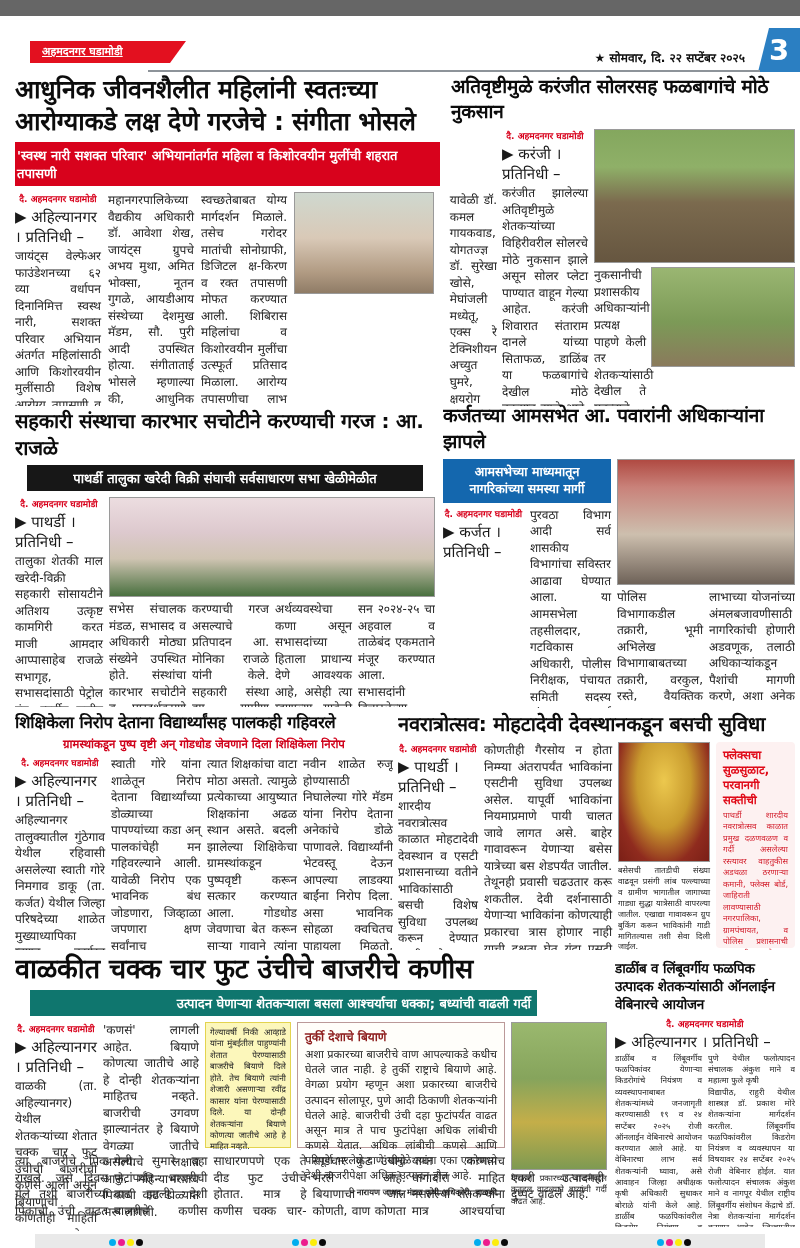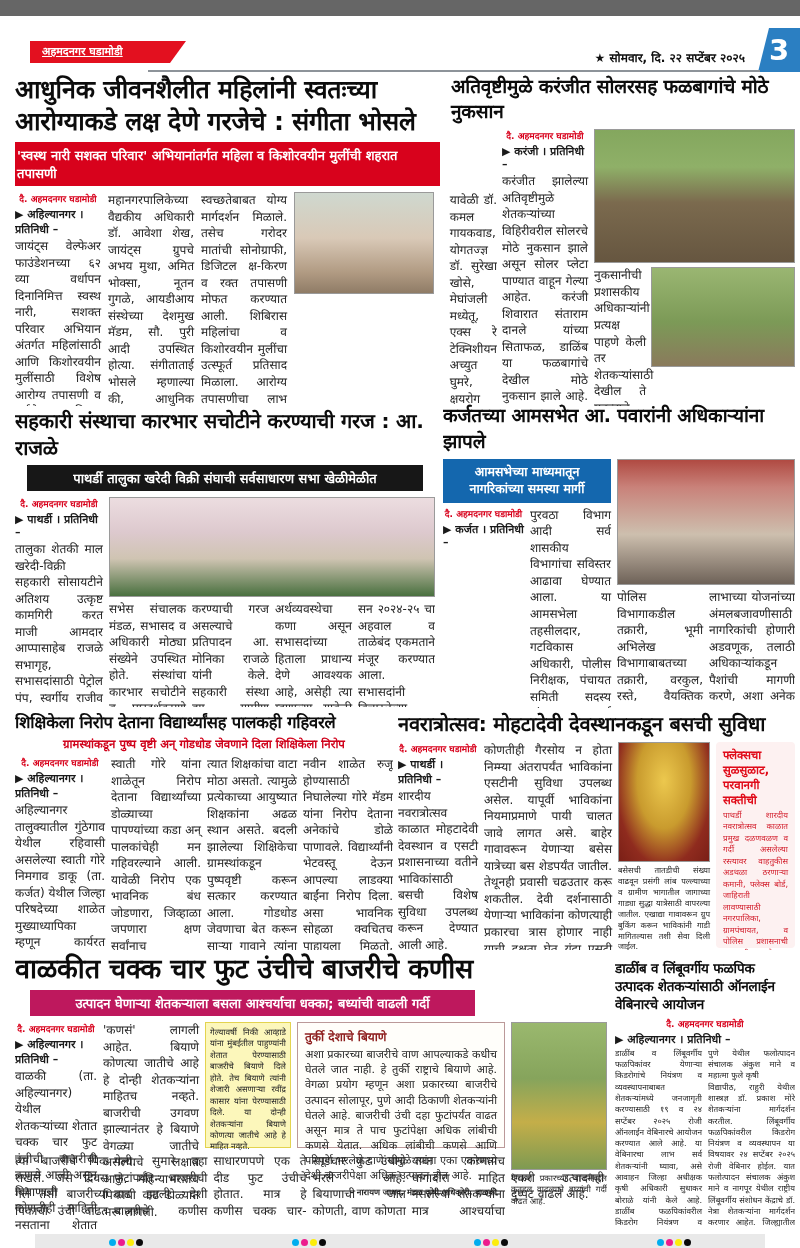--- a/index.html
+++ b/index.html
@@ -16,21 +16,21 @@
   .pagebox{left:758px;top:12px;width:42px;height:44px;background:#2b7fc2;color:#fff;
            font-size:29px;font-weight:bold;display:flex;align-items:center;justify-content:center;
            clip-path:polygon(11px 0,100% 0,100% 100%,0 100%)}
   .mrule{left:148px;top:54px;width:612px;height:2px;background:#8d9399}
 
   
   .article{overflow:hidden}
   .headline{font-weight:800;color:#0c0c0c;text-align:left;letter-spacing:-0.2px}
   .bodytext{font-size:12px;line-height:1.38;text-align:justify;color:#242424}
   .paper-byline{color:#d8021c;font-weight:bold;font-size:9px;text-align:center;margin-bottom:1px}
-  .dateline{font-weight:bold;font-size:11px;margin-bottom:2px}
+  .dateline{font-weight:normal;font-size:15px;margin-bottom:2px}
   .caption{font-size:8.1px;font-weight:bold;text-align:center;margin-top:2px;color:#222}
   .photo{width:100%;border:1px solid #9a9a9a}
 
   
   .a1{left:15px;top:58px;width:482px;height:332px}
   .a1 .headline{width:425px;font-size:25px;line-height:1.26}
   .a1 .redbar{width:425px;margin-top:5px;background:#d8021c;color:#fff;font-weight:bold;
               font-size:13px;text-align:left;padding:4px 2px}
   .a1 .body{display:flex;gap:7px;margin-top:6px;height:216px}
   .a1 .c{width:86px}
@@ -93,22 +93,22 @@
   .a6 .pcol{width:92px}
   .a6 .photo{height:120px}
   .a6 .pnote{font-size:8.1px;line-height:1.35;text-align:justify;margin-top:3px;color:#242424}
   .a6 .redbox{flex:1;background:#fdf1f1;border-radius:4px;padding:5px 7px}
   .a6 .rbt{color:#e00a18;font-weight:bold;font-size:11.5px;margin-bottom:3px}
   .a6 .rbb{color:#d21c2a;font-size:8.2px;line-height:1.4;text-align:justify}
 
   
   .a7{left:15px;top:933px;width:592px;height:282px}
   .a7 .headline{font-size:27px}
-  .a7 .maroonbar{width:445px;margin:4px 0 0 15px;background:#be185d;color:#fff;font-weight:bold;
-                 font-size:13px;text-align:center;padding:4px 6px}
+  .a7 .maroonbar{width:507px;margin:4px 0 0 15px;background:#0f766e;color:#fff;font-weight:bold;
+                 font-size:13px;text-align:right;padding:4px 6px}
   .a7 .body{display:flex;gap:6px;margin-top:6px;height:208px}
   .a7 .main{flex:1}
   .a7 .row1{display:flex;gap:6px;height:126px}
   .a7 .c1{width:82px}
   .a7 .c2{width:96px}
   .a7 .ybox{width:86px;background:#fcf7bb;border:1px solid #e3d34f;padding:4px;font-size:8.3px;
             line-height:1.38;text-align:justify;color:#242424}
   .a7 .tbox{flex:1;border:1px solid #bb9999;background:#fffefa;padding:5px 7px}
   .a7 .tt{font-weight:bold;font-size:12px;color:#8e1f1f;margin-bottom:2px}
   .a7 .tb{font-size:11px;line-height:1.38;text-align:justify;color:#242424}

